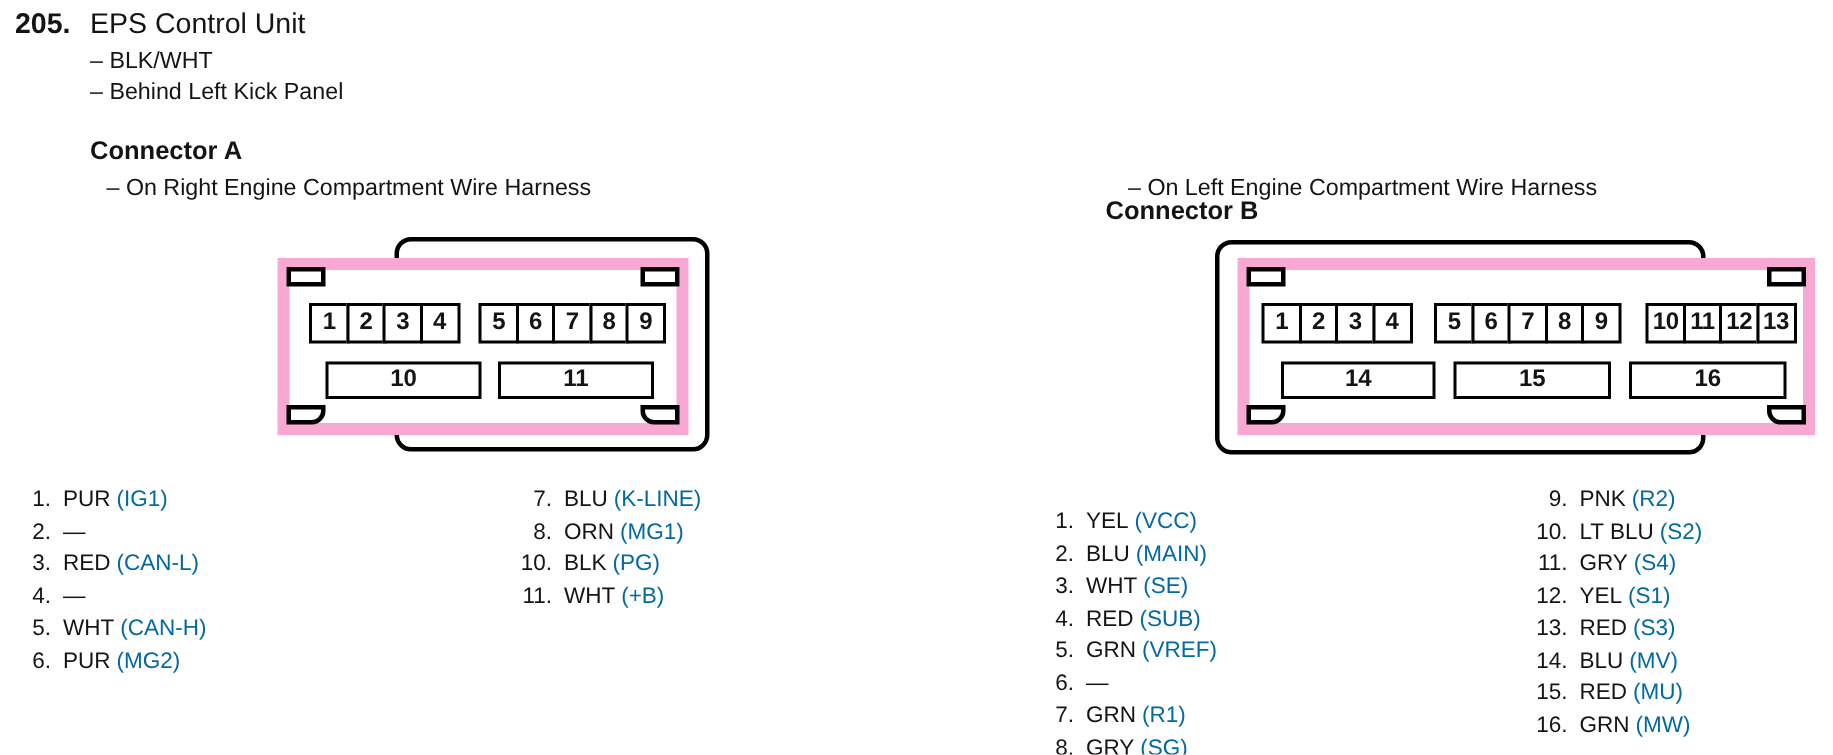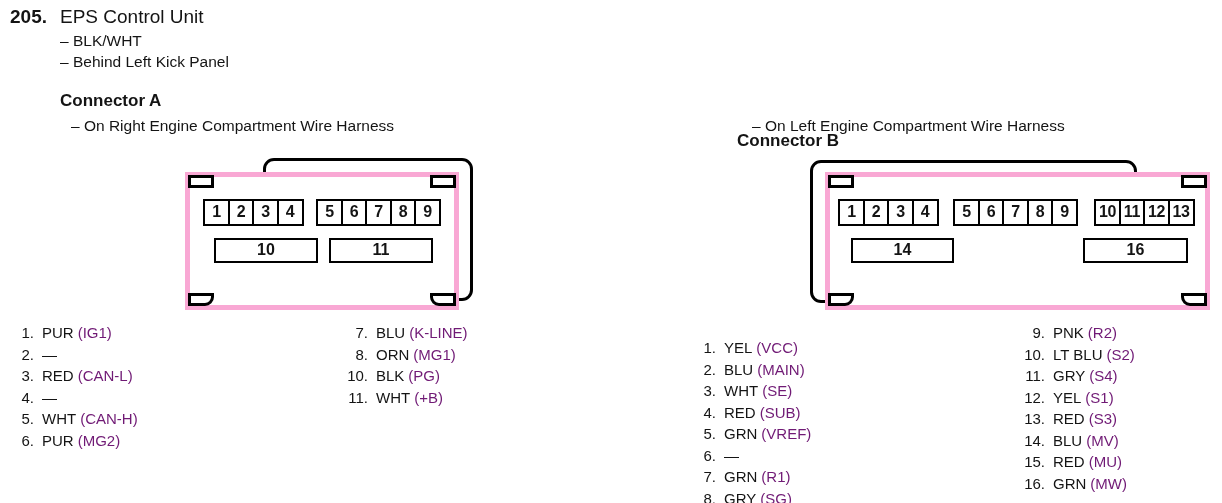--- a/index.html
+++ b/index.html
@@ -26,22 +26,22 @@
   
   .diagram { position:absolute; }
   .diag-a { left:185px; top:156px; width:292px; height:149px; }
   .diag-b { left:810px; top:156px; width:402px; height:149px; }
   .shell {
     position:absolute; border:3px solid #000; border-radius:11px; background:#fff;
   }
   .shell-a { left:78px; top:2px; width:210px; height:143px; }
   .shell-b { left:0;    top:4px; width:327px; height:143px; }
   .face {
-    position:absolute; border:5px solid #f9a8d4; background:#fff;
-    width:274px; height:138px;
+    position:absolute; border:8px solid #f9a8d4; background:#fff;
+    width:274px; height:118px;
   }
   .face-a { left:0;    top:16px; }
   .face-b { left:15px; top:16px; width:385px; }
 
   .notch { position:absolute; width:26px; height:13px; border:3px solid #000; background:#fff; }
   .notch.tl { left:-2px;  top:-2px; }
   .notch.tr { right:-2px; top:-2px; }
   .notch.bl { left:-2px;  bottom:-1px; border-bottom-right-radius:9px; }
   .notch.br { right:-2px; bottom:-1px; border-bottom-left-radius:9px; }
 
@@ -67,21 +67,21 @@
 
   
   .pinlist { position:absolute; top:322px; font-size:15px; }
   .pl-a1 { left:8px; }
   .pl-a2 { left:342px; }
   .pl-b1 { left:690px;margin-top:15px; }
   .pl-b2 { left:1019px; }
   .pin-row { height:21.5px; line-height:21.5px; white-space:nowrap; }
   .pin-num { display:inline-block; width:26px; text-align:right; }
   .pin-color { margin-left:8px; }
-  .pin-signal { margin-left:4px; color:#701a75;text-align:center; }
+  .pin-signal { margin-left:4px; color:#0369a1;text-align:center; }
 </style>
 </head>
 <body>
 
 <div class="abs item-no">205.</div>
 <div class="abs pg-title">EPS Control Unit</div>
 <div class="abs detail-1">– BLK/WHT</div>
 <div class="abs detail-2">– Behind Left Kick Panel</div>
 
 <div class="abs conn-title a-title">Connector A</div>
@@ -117,20 +117,21 @@
     <div class="pin-group gb1">
       <span class="pin">1</span><span class="pin">2</span><span class="pin">3</span><span class="pin">4</span>
     </div>
     <div class="pin-group gb2">
       <span class="pin">5</span><span class="pin">6</span><span class="pin">7</span><span class="pin">8</span><span class="pin">9</span>
     </div>
     <div class="pin-group gb3">
       <span class="pin">10</span><span class="pin">11</span><span class="pin">12</span><span class="pin">13</span>
     </div>
     <div class="wide-pin wp-b14">14</div>
+    <div class="wide-pin wp-b15">15</div>
     <div class="wide-pin wp-b16">16</div>
   </div>
 </div>
 
 <div class="pinlist pl-a1">
   <div class="pin-row"><span class="pin-num">1.</span><span class="pin-color">PUR</span><span class="pin-signal">(IG1)</span></div>
   <div class="pin-row"><span class="pin-num">2.</span><span class="pin-color">—</span><span class="pin-signal"></span></div>
   <div class="pin-row"><span class="pin-num">3.</span><span class="pin-color">RED</span><span class="pin-signal">(CAN-L)</span></div>
   <div class="pin-row"><span class="pin-num">4.</span><span class="pin-color">—</span><span class="pin-signal"></span></div>
   <div class="pin-row"><span class="pin-num">5.</span><span class="pin-color">WHT</span><span class="pin-signal">(CAN-H)</span></div>

